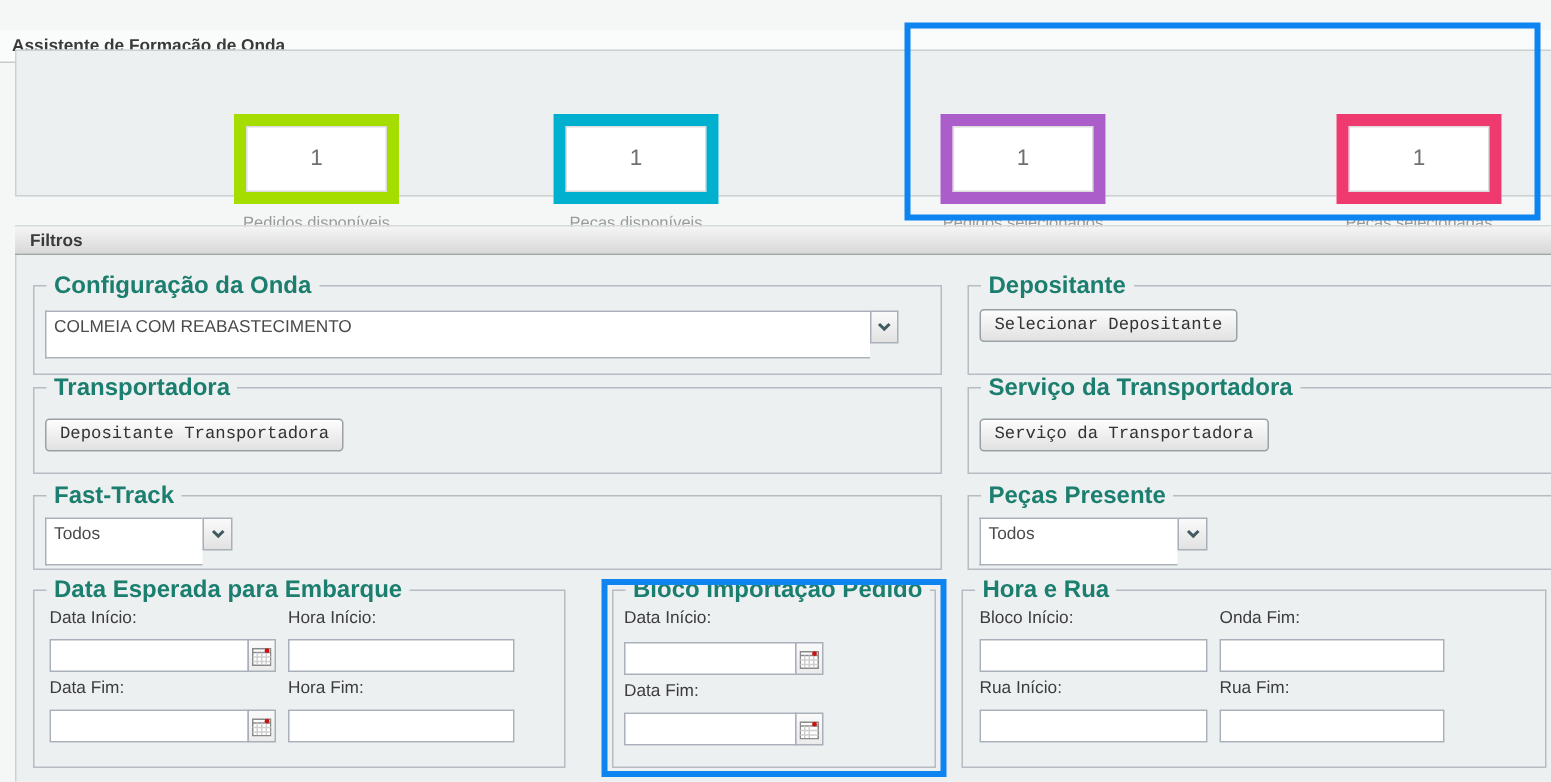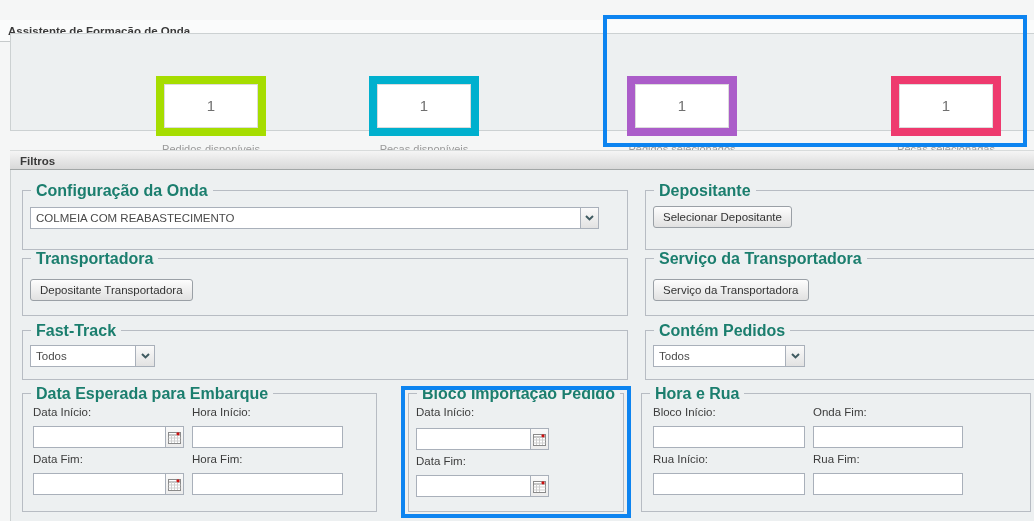--- a/index.html
+++ b/index.html
@@ -45,26 +45,26 @@
   .lbl{position:absolute;height:14px;line-height:14px;color:#3c3c3c;white-space:nowrap;}
   .txt{
     position:absolute;height:22px;box-sizing:border-box;border:1px solid #a9b0ba;
     background:#fff;padding:0 4px;font-family:"Liberation Sans",sans-serif;
     font-size:11.5px;color:#444;
   }
   .btn{
     position:absolute;height:22px;padding:0 9px;box-sizing:border-box;
     border:1px solid #9aa0a6;border-radius:3px;
     background:linear-gradient(#fdfdfd,#e1e1e1);
-    font-family:Liberation Sans, sans-serif;font-size:11.5px;color:#333;
+    font-family:Liberation Mono, monospace;font-size:11.5px;color:#333;
     line-height:20px;white-space:nowrap;cursor:pointer;
   }
   .combo{position:absolute;height:22px;display:flex;}
   .combo-text{
-    height:22px;box-sizing:border-box;border:1px solid #a9b0ba;border-right:none;
+    height:32px;box-sizing:border-box;border:1px solid #a9b0ba;border-right:none;
     background:#fff;padding:0 5px;line-height:20px;color:#4a4a4a;
     overflow:hidden;white-space:nowrap;
   }
   .combo-trigger{
     height:22px;box-sizing:border-box;border:1px solid #a9b0ba;
     background:linear-gradient(#fafafa,#e2e2e2);
     display:flex;align-items:center;justify-content:center;cursor:pointer;
   }
   .datebtn{
     position:absolute;width:19px;height:22px;box-sizing:border-box;
@@ -145,21 +145,21 @@
 <div class="combo" style="left:30px;top:345px">
   <div class="combo-text" style="width:105px">Todos</div>
   <div class="combo-trigger" style="width:20px">
     <svg width="9" height="6" viewBox="0 0 9 6">
         <path d="M1 1 L4.5 4.4 L8 1" stroke="#3f5a60" stroke-width="2" fill="none"></path>
       </svg>
   </div>
 </div>
 
 <div class="fs" style="left:645px;top:330px;width:440px;height:50px">
-  <div class="fs-legend">Contém Pedidos</div>
+  <div class="fs-legend">Peças Presente</div>
 </div>
 <div class="combo" style="left:653px;top:345px">
   <div class="combo-text" style="width:132px">Todos</div>
   <div class="combo-trigger" style="width:20px">
     <svg width="9" height="6" viewBox="0 0 9 6">
         <path d="M1 1 L4.5 4.4 L8 1" stroke="#3f5a60" stroke-width="2" fill="none"></path>
       </svg>
   </div>
 </div>
 

